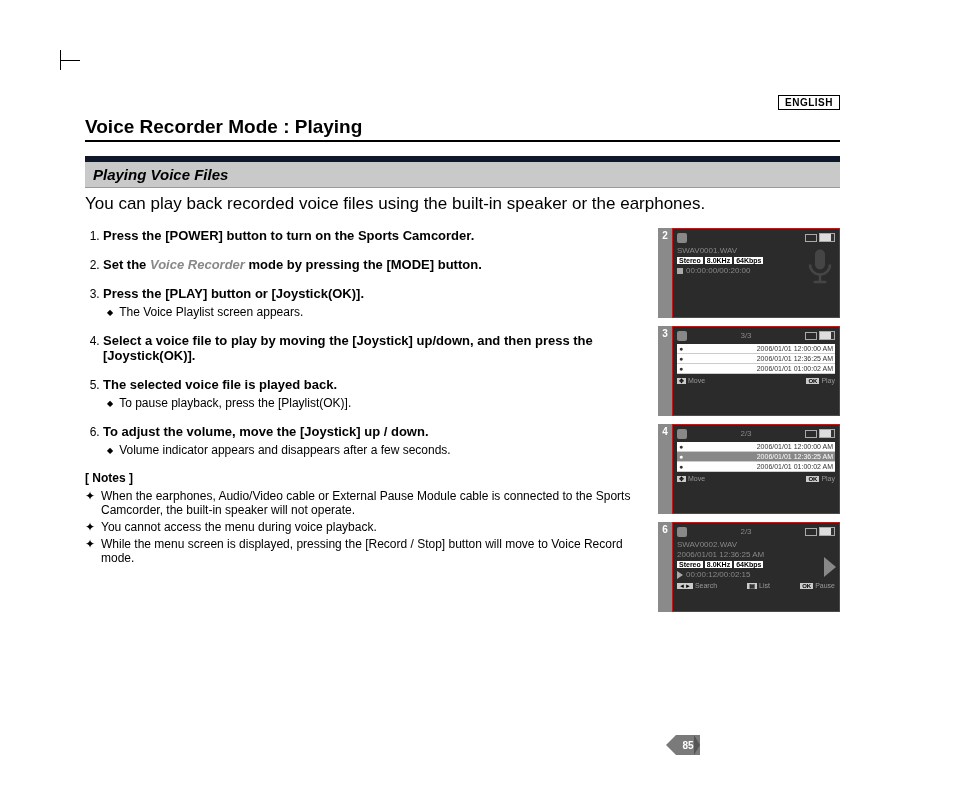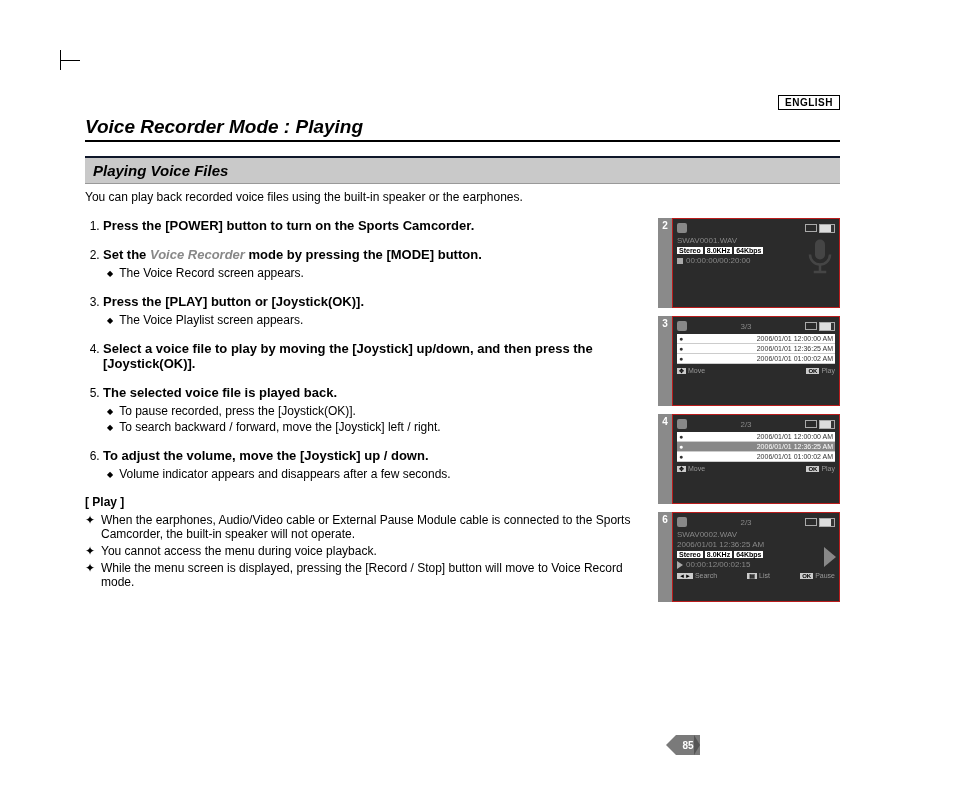--- a/index.html
+++ b/index.html
@@ -3,41 +3,41 @@
 <meta charset="utf-8">
 <style>
 html,body{margin:0;padding:0;background:#fff;font-family:Arial,Helvetica,sans-serif;color:#000}
 .canvas{width:798px;height:802px;position:relative;background:#fff}
 .crop-top{position:absolute;left:60px;top:60px;height:1px;width:20px;border-top:1px solid #000}
 .crop-top-v{position:absolute;left:60px;top:50px;width:1px;height:20px;border-left:1px solid #000}
 .crop-right{position:absolute;right:10px;top:395px;width:20px;height:1px;border-top:1px solid #000}
 .crop-right-v{position:absolute;right:20px;top:385px;width:1px;height:20px;border-left:1px solid #000}
 .page{position:absolute;left:85px;top:95px;width:755px}
 .lang-box{float:right;border:1px solid #000;padding:1px 6px;font-size:10px;font-weight:bold;letter-spacing:0.5px}
-.title{clear:both;font-size:19px;font-weight:bold;font-style:italic;border-bottom:2px solid #000;padding:6px 0 2px 0;margin-top:6px}
-.subtitle-bar{background:#c9c9c9;font-weight:bold;font-style:italic;font-size:15px;padding:4px 8px;margin-top:14px;border-top:2px solid #0f172a;border-bottom:1px solid #999}
-.intro{font-size:12px;margin:6px 0 14px 0}
+.title{clear:both;font-size:19px;font-weight:bold;border-bottom:2px solid #000;padding:6px 0 2px 0;margin-top:6px}
+.subtitle-bar{background:#c9c9c9;font-weight:bold;font-style:italic;font-size:15px;padding:4px 8px;margin-top:14px;border-top:6px solid #0f172a;border-bottom:1px solid #999}
+.intro{font-size:17px;margin:6px 0 14px 0}
 .content-row{display:flex;gap:26px}
 .steps{flex:1;font-size:12px}
 .steps ol{padding-left:18px;margin:0}
 .steps li{margin-bottom:14px}
 .steps li .step-head{font-weight:bold;font-size:13px}
 .steps li .em{font-style:italic;color:#888;font-weight:bold}
 .sub{margin:4px 0 0 4px;padding:0;list-style:none}
 .sub li{margin:2px 0;font-weight:normal;font-size:12px}
 .sub li:before{content:"\25C6";font-size:8px;margin-right:6px;position:relative;top:-1px}
 .notes-h{font-weight:bold;font-size:12px;margin:8px 0 4px 0}
 .notes{list-style:none;padding:0;margin:0}
 .notes li{font-size:12px;margin:3px 0;padding-left:16px;position:relative}
 .notes li:before{content:"\2726";position:absolute;left:0;top:0}
 .screens{width:182px;display:flex;flex-direction:column;gap:8px}
 .screen-wrap{display:flex}
 .snum{width:14px;background:#8a8a8a;color:#fff;font-size:10px;font-weight:bold;display:flex;align-items:flex-start;justify-content:center;padding-top:2px}
 .screen{flex:1;background:#2b2b2b;border:1px solid #b91c1c;padding:4px;color:#b8b8b8;font-size:8px;position:relative;min-height:80px}
-.top-row{display:flex;justify-content:space-between;align-items:center;margin-bottom:3px}
+.top-row{display:flex;justify-content:space-between;align-items:flex-start;margin-bottom:3px}
 .mic-ico{width:10px;height:10px;background:#888;border-radius:2px}
 .batt{display:flex;gap:2px;align-items:center}
 .batt-in{width:10px;height:6px;border:1px solid #aaa}
 .batt-b{width:14px;height:7px;border:1px solid #aaa;background:linear-gradient(90deg,#ddd 75%,#333 75%)}
 .fname{color:#888;font-size:8px;margin:1px 0}
 .pills{display:flex;gap:2px;margin:2px 0}
 .pill{background:#fff;color:#000;font-size:7px;padding:0 2px;font-weight:bold}
 .time{color:#888;font-size:8px}
 .sq{display:inline-block;width:6px;height:6px;background:#aaa;margin-right:3px;vertical-align:middle}
 .tri{display:inline-block;width:0;height:0;border-top:4px solid transparent;border-bottom:4px solid transparent;border-left:6px solid #aaa;margin-right:3px;vertical-align:middle}
@@ -67,39 +67,36 @@
   <div class="lang-box">ENGLISH</div>
   <div class="title">Voice Recorder Mode : Playing</div>
   <div class="subtitle-bar">Playing Voice Files</div>
   <div class="intro">You can play back recorded voice files using the built-in speaker or the earphones.</div>
   <div class="content-row">
     <div class="steps">
       <ol>
         <li><span class="step-head">Press the [POWER] button to turn on the Sports Camcorder.</span>
           </li>
         <li><span class="step-head"><span>Set the </span><span class="em">Voice Recorder</span><span> mode by pressing the [MODE] button.</span></span>
-          <ul class="sub">
-                <li>The Voice Record screen appears.</li>
-              </ul></li>
+          </li>
         <li><span class="step-head">Press the [PLAY] button or [Joystick(OK)].</span>
           <ul class="sub">
                 <li>The Voice Playlist screen appears.</li>
               </ul></li>
         <li><span class="step-head">Select a voice file to play by moving the [Joystick] up/down, and then press the [Joystick(OK)].</span></li>
         <li><span class="step-head">The selected voice file is played back.</span>
           <ul class="sub">
-                <li>To pause recorded, press the [Joystick(OK)].</li>
-                <li>To search backward / forward, move the [Joystick] left / right.</li>
+                <li>To pause playback, press the [Playlist(OK)].</li>
               </ul></li>
         <li><span class="step-head">To adjust the volume, move the [Joystick] up / down.</span>
           <ul class="sub">
                 <li>Volume indicator appears and disappears after a few seconds.</li>
               </ul></li>
       </ol>
-      <div class="notes-h">[ Play ]</div>
+      <div class="notes-h">[ Notes ]</div>
       <ul class="notes">
         <li>When the earphones, Audio/Video cable or External Pause Module cable is connected to the Sports Camcorder, the built-in speaker will not operate.</li>
         <li>You cannot access the menu during voice playback.</li>
         <li>While the menu screen is displayed, pressing the [Record / Stop] button will move to Voice Record mode.</li>
       </ul>
     </div>
 
     <div class="screens">
 
       <div class="screen-wrap">

